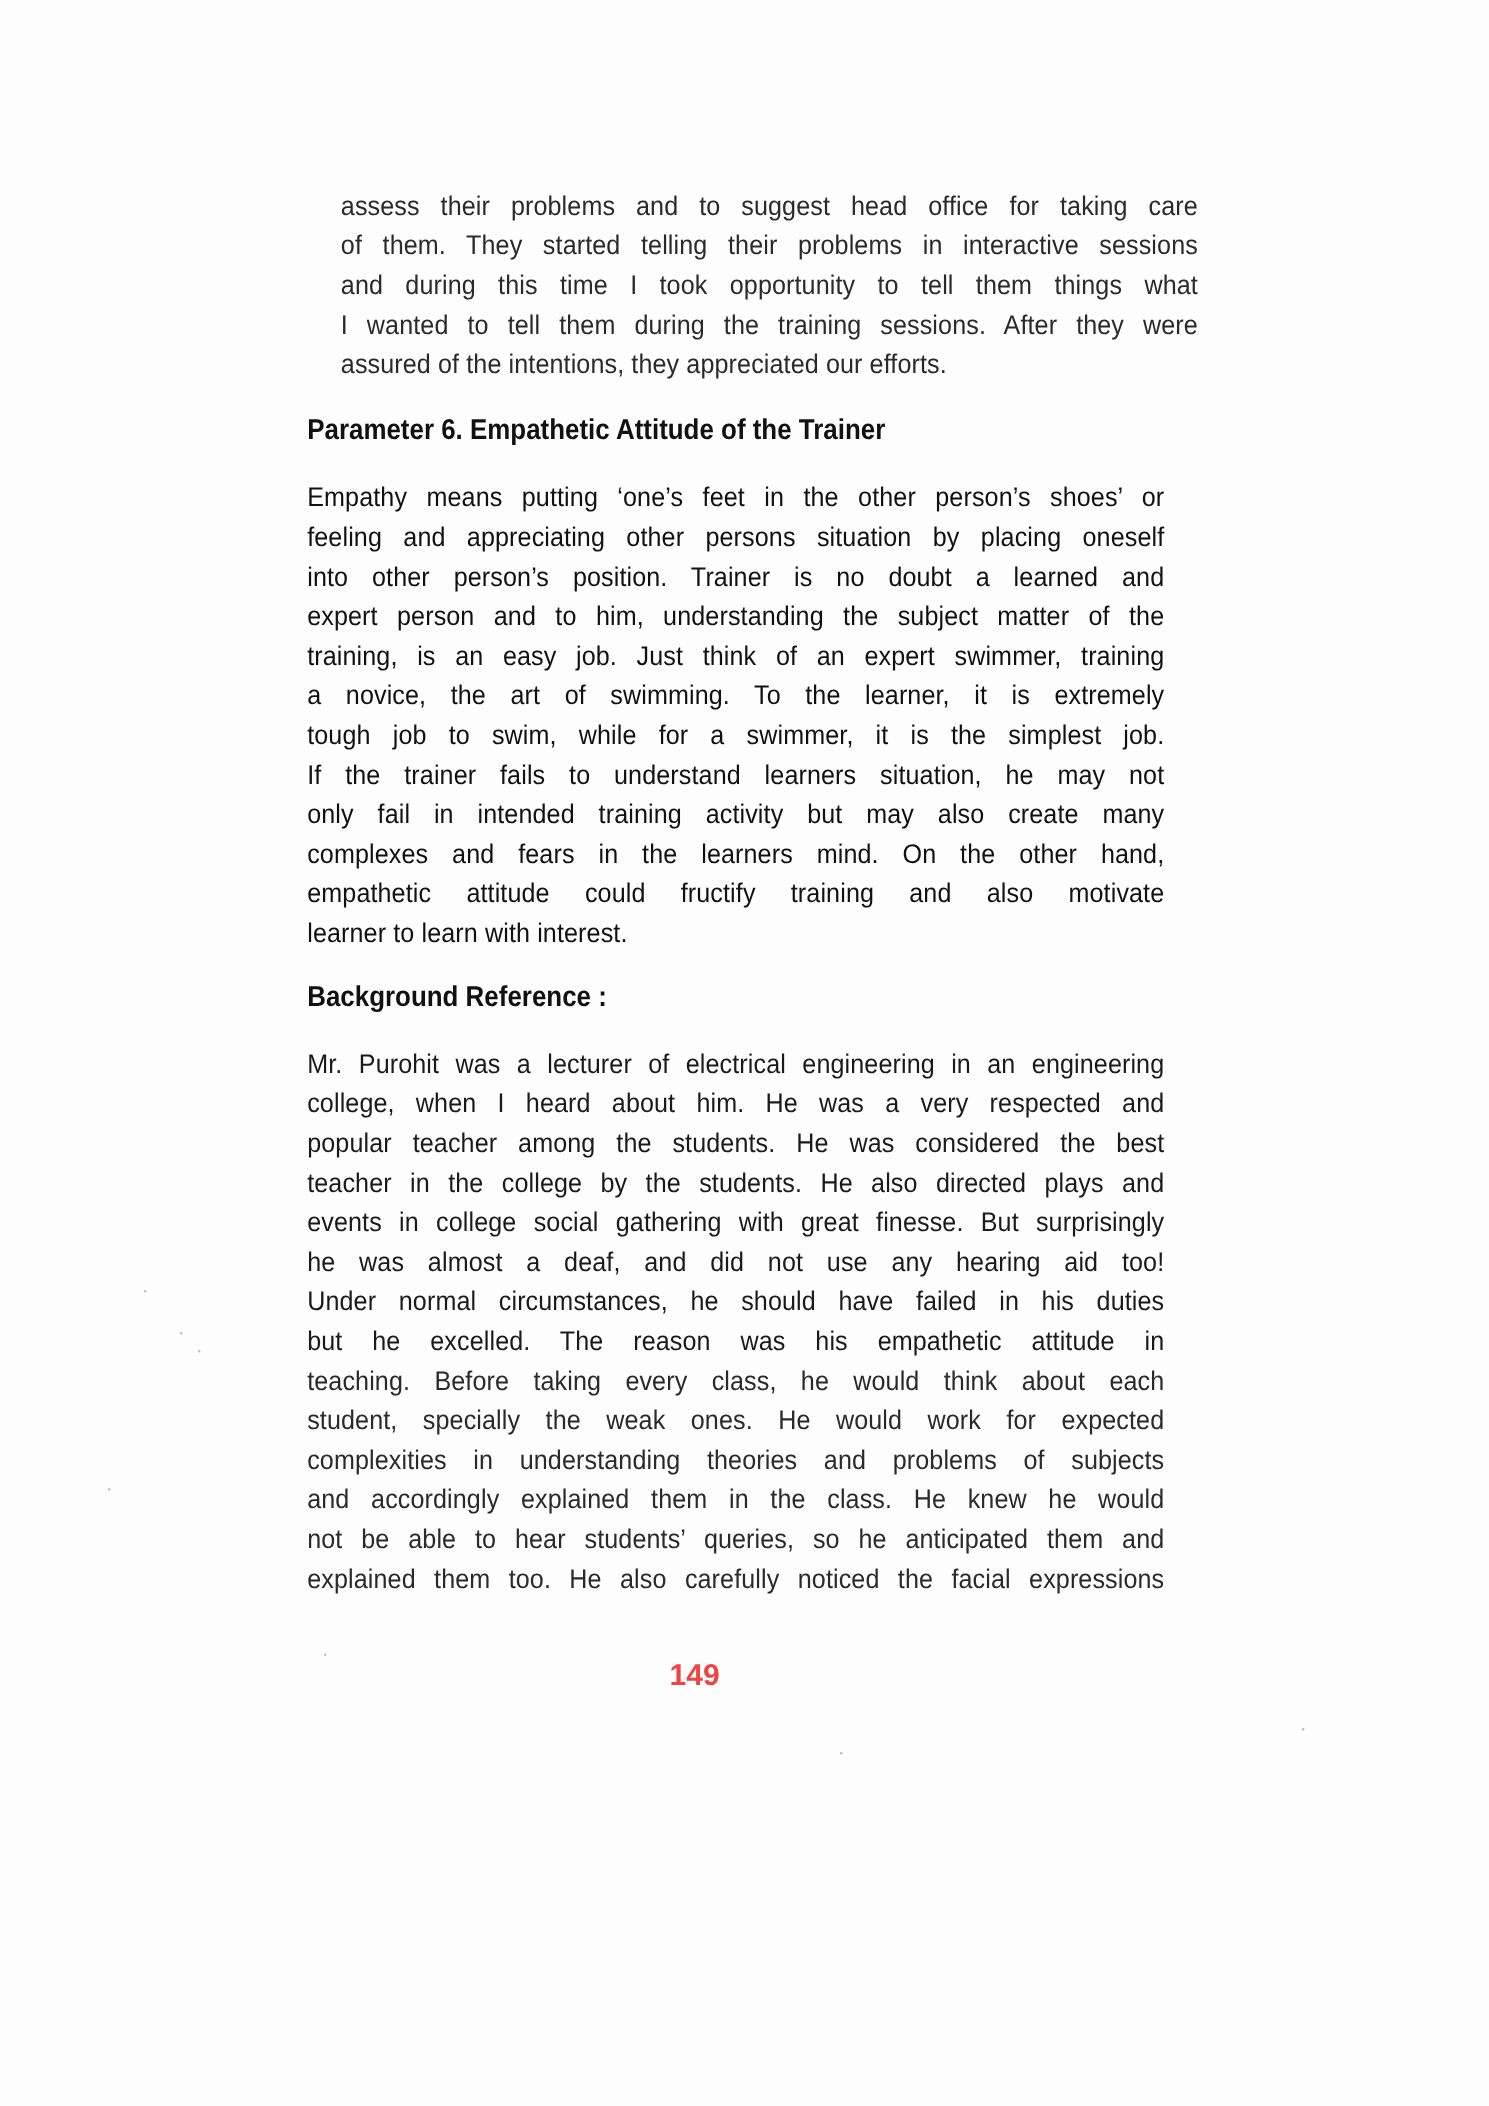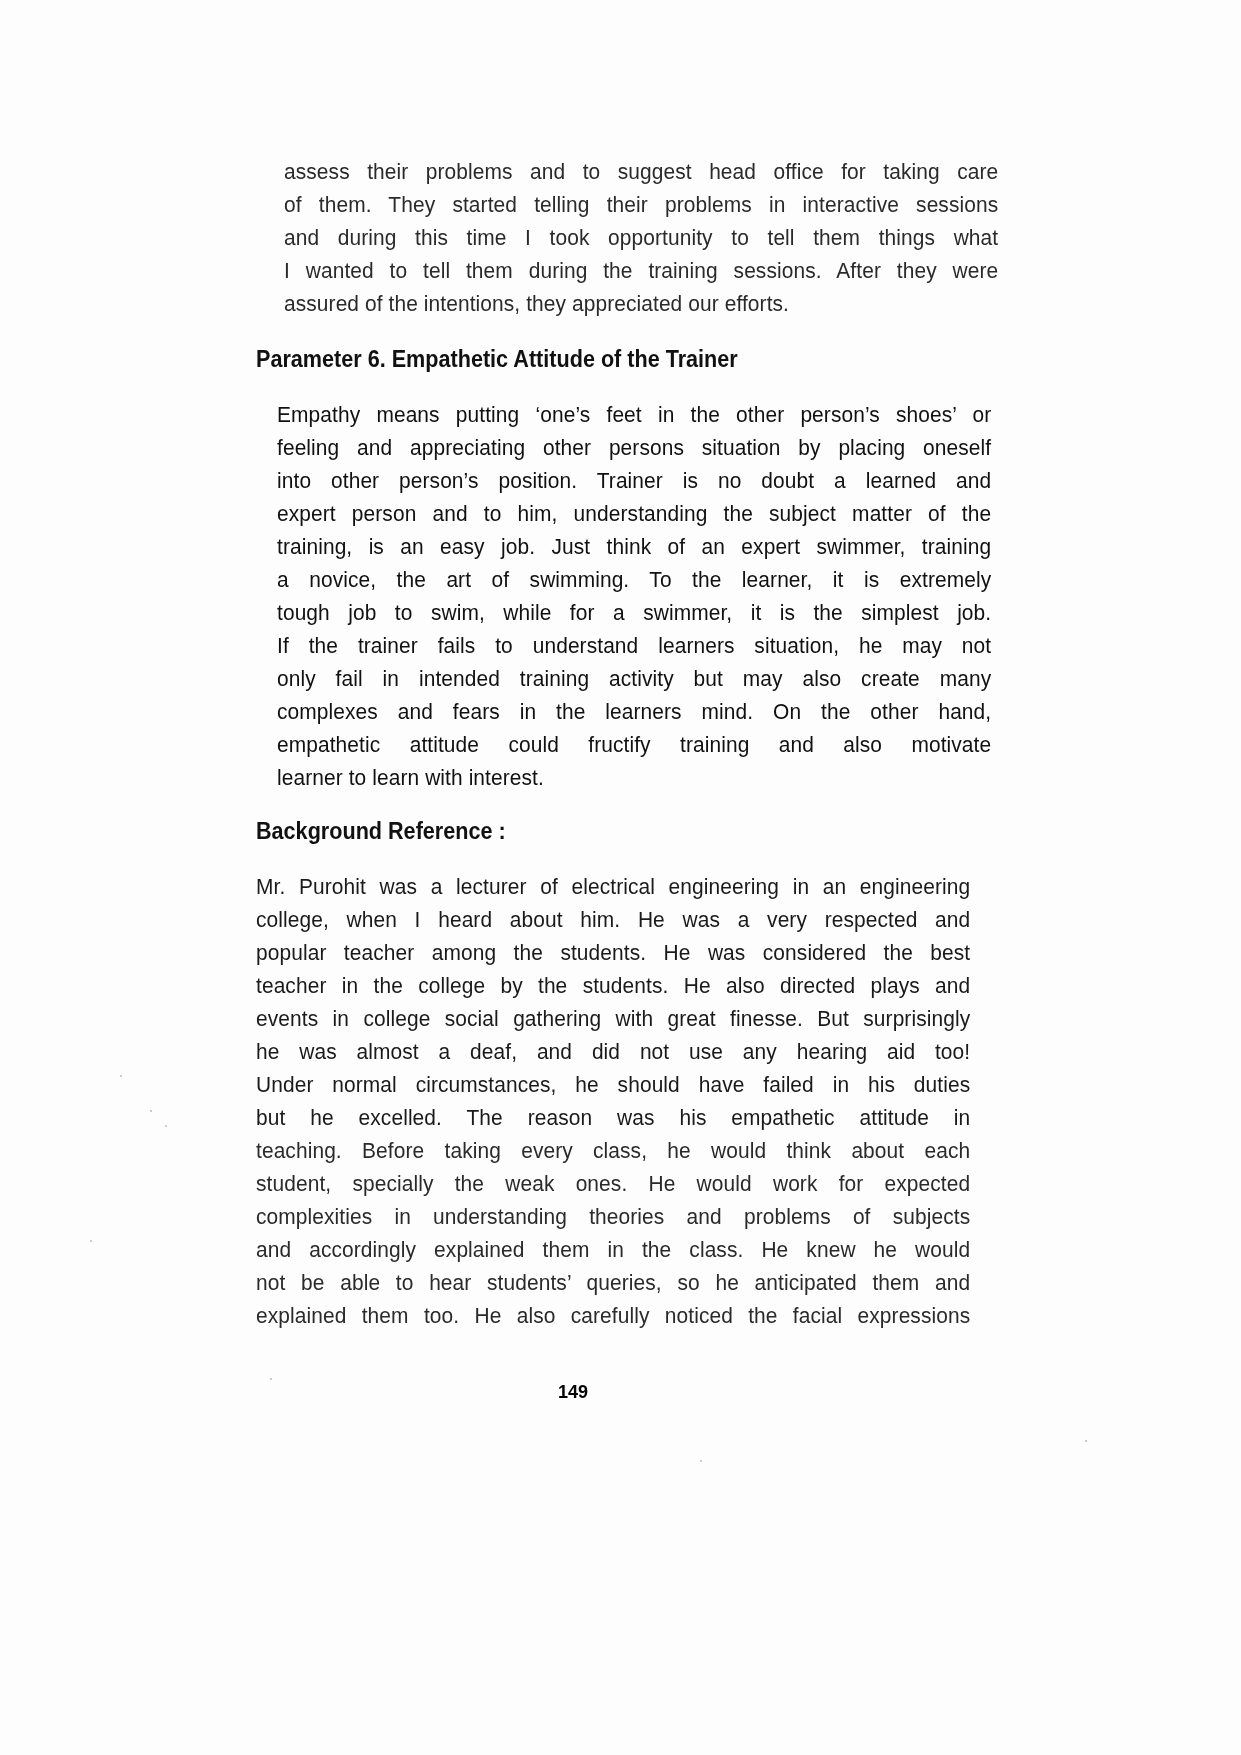--- a/index.html
+++ b/index.html
@@ -50,22 +50,22 @@
     }
     .p1 { margin-bottom: 0; margin-left: 28px; }
     .h1 { margin-top: 22px; margin-bottom: 22px; }
     .h2 { margin-top: 20px; margin-bottom: 22px; }
     .page-number {
       position: absolute;
       left: 558px;
       top: 1382px;
       font-family: "Liberation Sans", sans-serif;
       font-weight: bold;
-      font-size: 18px;
-      color: #000000;
+      font-size: 25px;
+      color: #ef4444;
     }
     .speck {
       position: absolute;
       width: 2px;
       height: 2px;
       background: #bbb;
       border-radius: 1px;
     }
   </style>
 </head>
@@ -76,21 +76,21 @@
   <div class="p1 light">
     <div class="line">assess their problems and to suggest head office for taking care</div>
     <div class="line">of them. They started telling their problems in interactive sessions</div>
     <div class="line">and during this time I took opportunity to tell them things what</div>
     <div class="line">I wanted to tell them during the training sessions. After they were</div>
     <div class="line last">assured of the intentions, they appreciated our efforts.</div>
   </div>
 
   <div class="heading h1">Parameter 6. Empathetic Attitude of the Trainer</div>
 
-  <div class="bold-ish" style="font-weight:normal;margin-left:21px;">
+  <div class="bold-ish" style="font-weight:normal;">
     <div class="line">Empathy means putting ‘one’s feet in the other person’s shoes’ or</div>
     <div class="line">feeling and appreciating other persons situation by placing oneself</div>
     <div class="line">into other person’s position. Trainer is no doubt a learned and</div>
     <div class="line">expert person and to him, understanding the subject matter of the</div>
     <div class="line">training, is an easy job. Just think of an expert swimmer, training</div>
     <div class="line">a novice, the art of swimming. To the learner, it is extremely</div>
     <div class="line">tough job to swim, while for a swimmer, it is the simplest job.</div>
     <div class="line">If the trainer fails to understand learners situation, he may not</div>
     <div class="line">only fail in intended training activity but may also create many</div>
     <div class="line">complexes and fears in the learners mind. On the other hand,</div>

